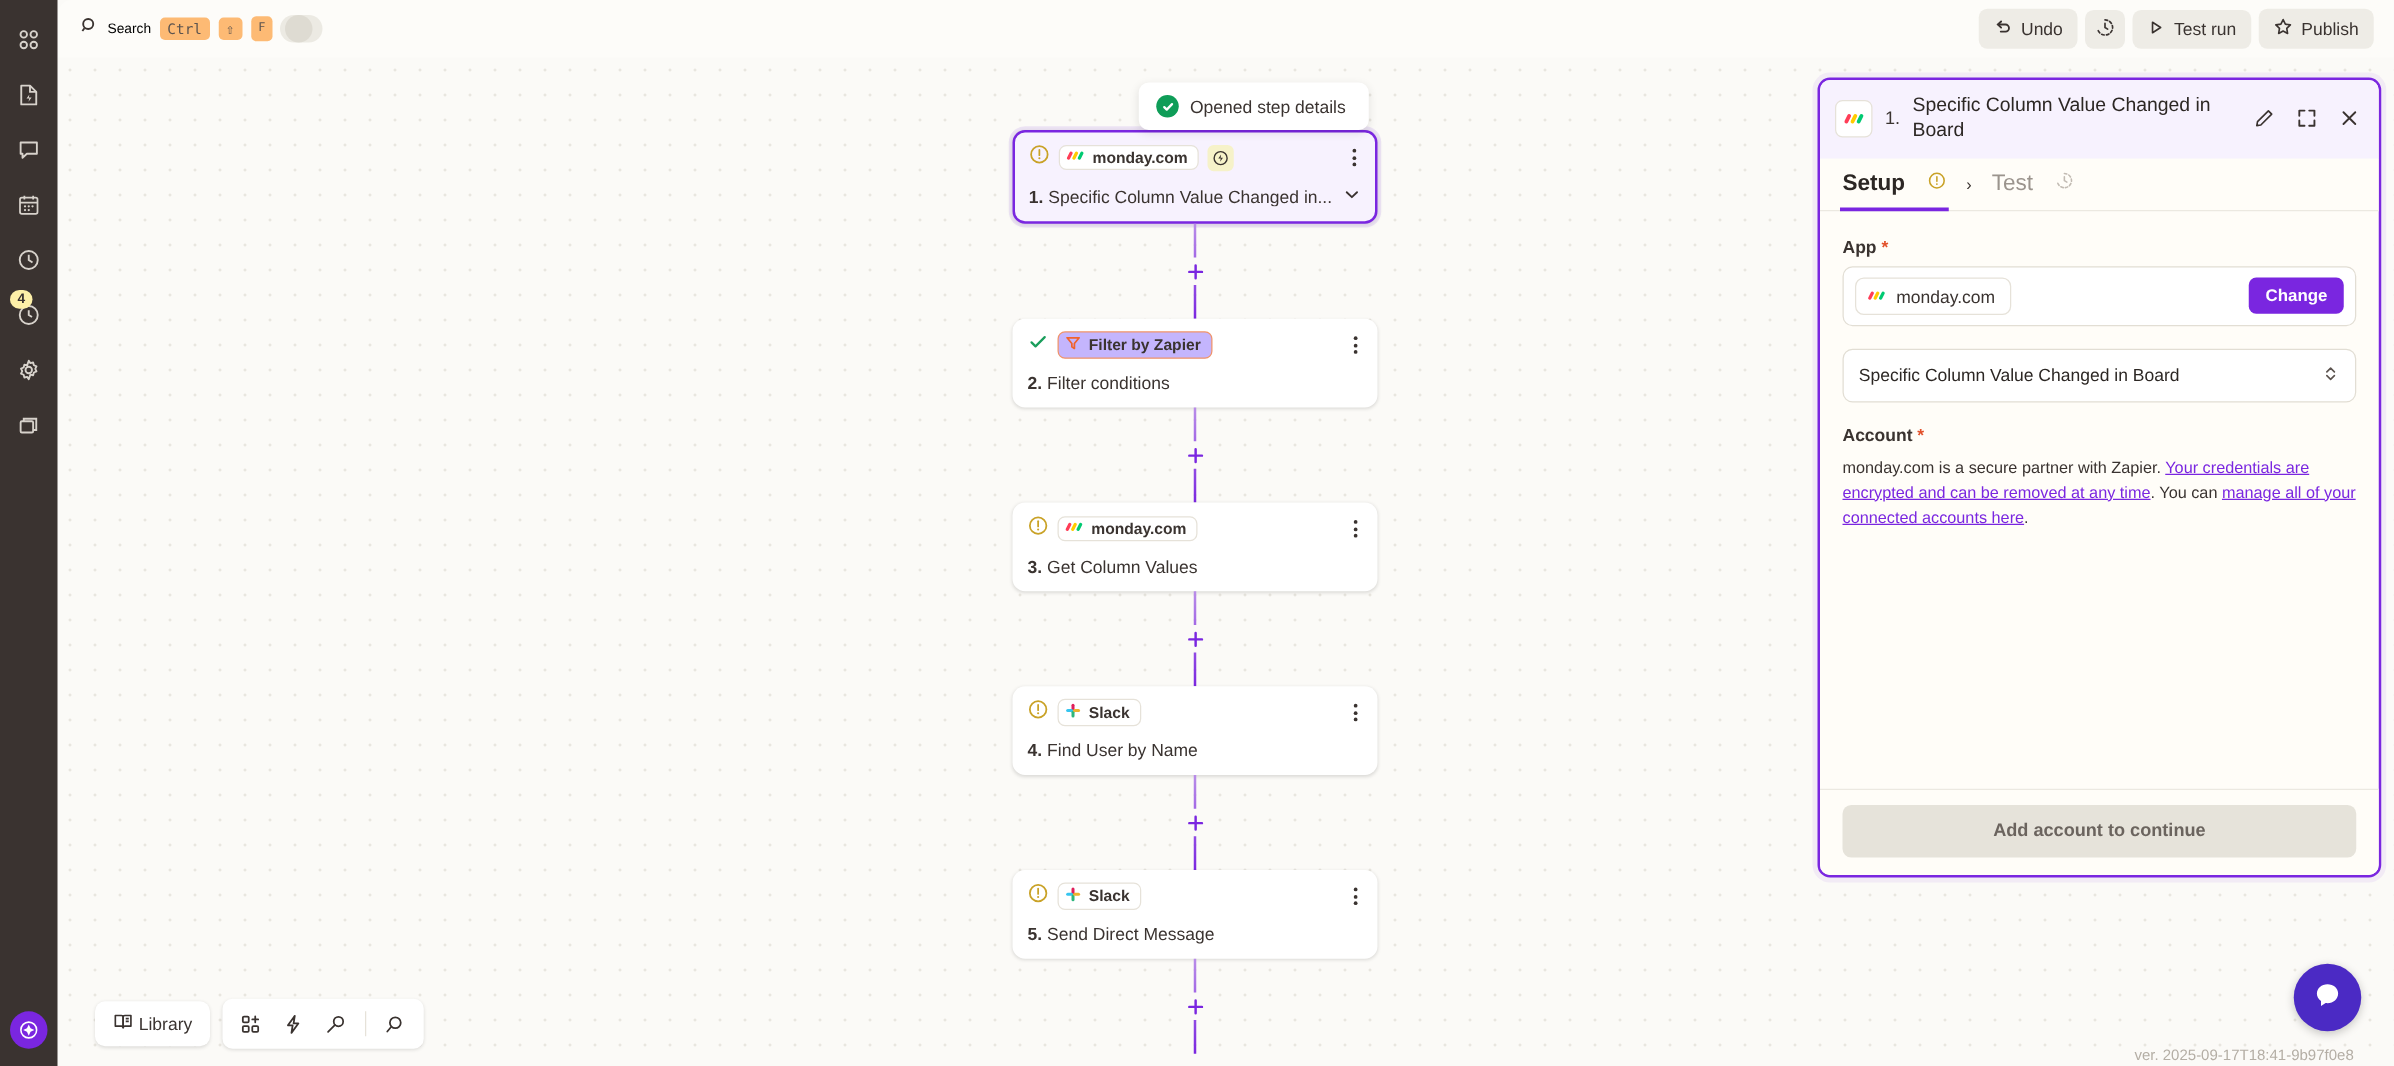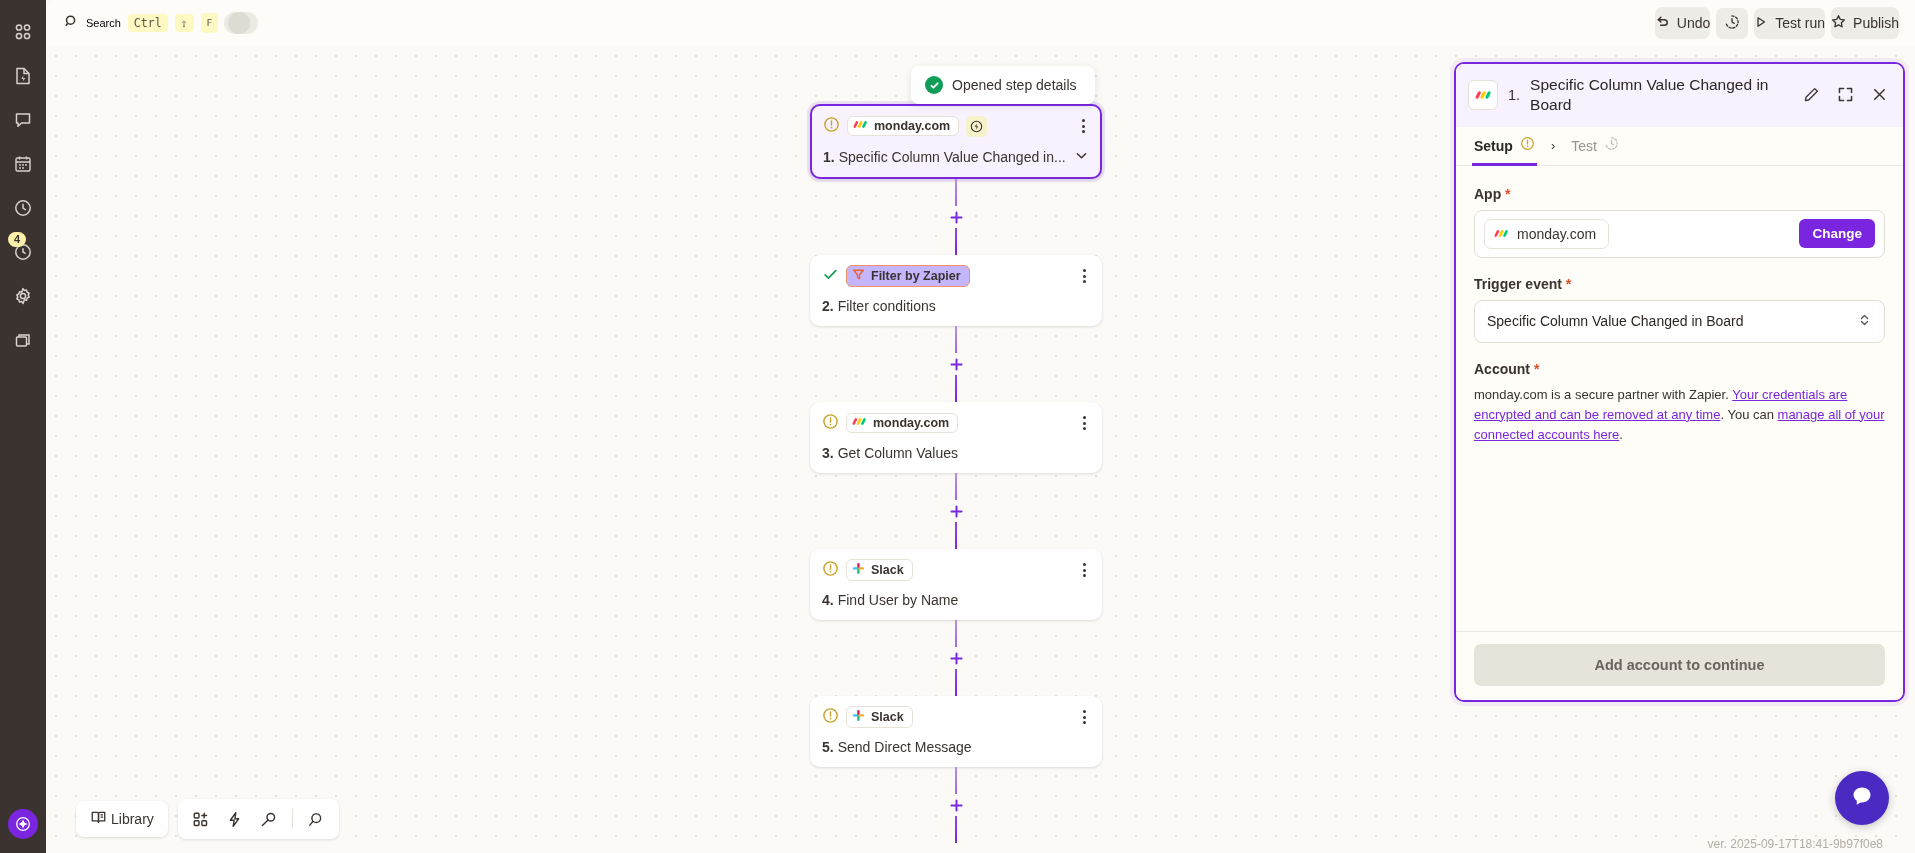--- a/index.html
+++ b/index.html
@@ -52,21 +52,21 @@
     border-top-left-radius: 12px;
     display: flex; align-items: center;
     z-index: 30;
   }
   .search-box {
     display: flex; align-items: center; gap: 7px;
     margin-left: 18px; cursor: pointer;
   }
   .search-label { font-size: 11px; color: #000000; }
   .kbd {
-    background: #fef9c3; border-radius: 4px;
+    background: #fdba74; border-radius: 4px;
     font-family: "DejaVu Sans Mono", monospace;
     font-size: 11.5px; color: #5c544f;
     padding: 3px 6px; line-height: 12px;
   }
   .kbd.sm { font-size: 9.5px; padding: 4px 6px; }
   .avatar-group { display:flex; align-items:center; margin-left: 14px; }
   .avatar {
     width: 22px; height: 22px; border-radius: 50%;
     background: #dedbd2;
   }
@@ -74,21 +74,21 @@
     width: 34px; height: 22px; border-radius: 11px;
     background: #eceae3; margin-left: -8px;
   }
   .topbar-right {
     margin-left: auto; display: flex; align-items: center;
     gap: 6px; padding-right: 16px;
   }
   .tb-btn {
     display: flex; align-items: center; gap: 7px;
     background: #eeece6; border: none; border-radius: 7px;
-    padding: 7px 0; font-size: 14px; color: #3a3330;
+    padding: 7px 12px; font-size: 14px; color: #3a3330;
     font-family: "Liberation Sans", sans-serif;
     cursor: pointer;
   }
   .tb-icon-btn {
     background: #eeece6; border: none; border-radius: 7px;
     width: 32px; height: 31px;
     display:flex; align-items:center; justify-content:center;
     cursor: pointer;
   }
 
@@ -227,23 +227,23 @@
     display:flex; align-items:center; justify-content:center;
     cursor: pointer;
   }
   .tabs {
     display: flex; align-items: center; gap: 10px;
     padding: 0 16px;
     border-bottom: 1px solid #ece9e1;
     background: #fffdf8;
   }
   .tab {
-    display: flex; align-items: flex-end; gap: 7px;
+    display: flex; align-items: flex-start; gap: 18px;
     padding: 9px 2px 9px 2px;
-    font-size: 14px; color: #9b948d; cursor: pointer;
+    font-size: 18px; color: #9b948d; cursor: pointer;
     border-bottom: 3px solid transparent;
     margin-bottom: -1px;
   }
   .tab.active { color: #2c2724; font-weight: 700; border-bottom-color: #7a26e0; }
   .tab-sep { color:#3a3330; font-size: 13px; padding: 0 4px; }
 
   .panel-body { flex: 1; overflow-y: auto; padding: 20px 18px 10px 18px; }
   .field-label {
     font-size: 14px; color: #3a3330; margin-bottom: 8px; font-weight: bold;
   }
@@ -758,23 +758,20 @@
               <path d="M2.2 8.4L4.6 3.6" stroke="#ff3d57"></path>
               <path d="M7.4 8.4L9.8 3.6" stroke="#ffcb00"></path>
               <path d="M12.6 8.4L15 3.6" stroke="#00ca72"></path>
             </svg>
           </span>
           <span>monday.com</span>
         </span>
         <button class="btn-purple">Change</button>
       </div>
 
-      <div class="field-label">
-        <span>Trigger event</span><span class="req"> *</span>
-      </div>
       <div class="select-box">
         <span>Specific Column Value Changed in Board</span>
         <span style="margin-left:auto;">
           <svg width="15" height="16" viewBox="0 0 14 18" fill="none" stroke="#5c544f" stroke-width="1.5" stroke-linecap="round" stroke-linejoin="round">
             <path d="M3.6 7.3L7 4l3.4 3.3M3.6 10.7L7 14l3.4-3.3"></path>
           </svg>
         </span>
       </div>
 
       <div class="field-label">

